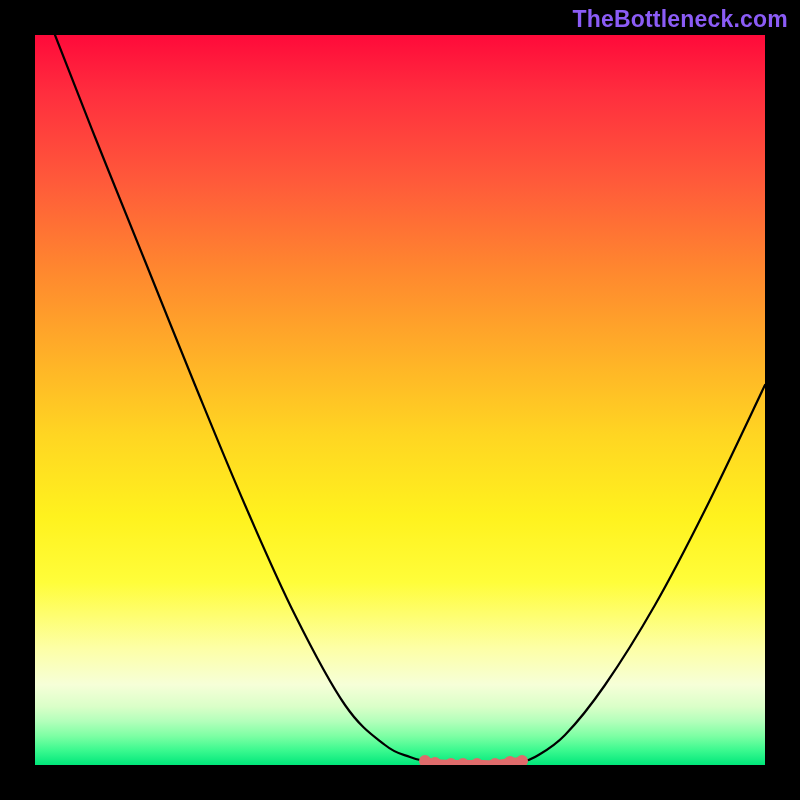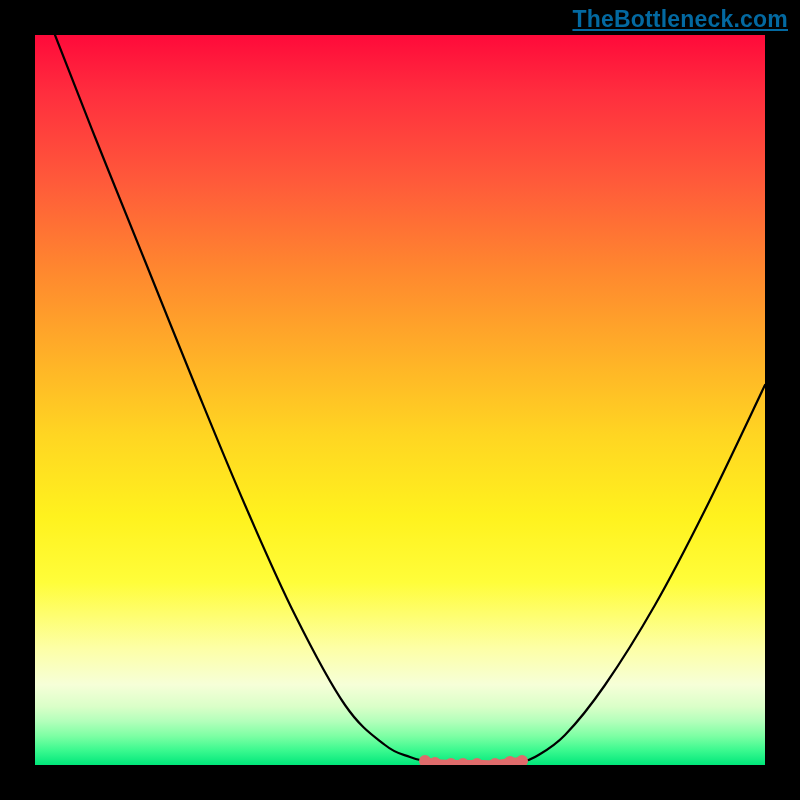--- a/index.html
+++ b/index.html
@@ -57,23 +57,22 @@
     width: 730px;
     height: 730px;
   }
   .watermark {
     position: absolute;
     top: 6px;
     right: 12px;
     font-family: Arial, Helvetica, sans-serif;
     font-size: 23px;
     font-weight: bold;
-    color: #0369a1;
+    color: #8b5cf6;
     letter-spacing: 0.2px;
-    text-decoration: underline;
   }
 </style>
 </head>
 <body>
 
 <div class="frame">
 
   <div class="plot-area">
     <div class="gradient"></div>
 

